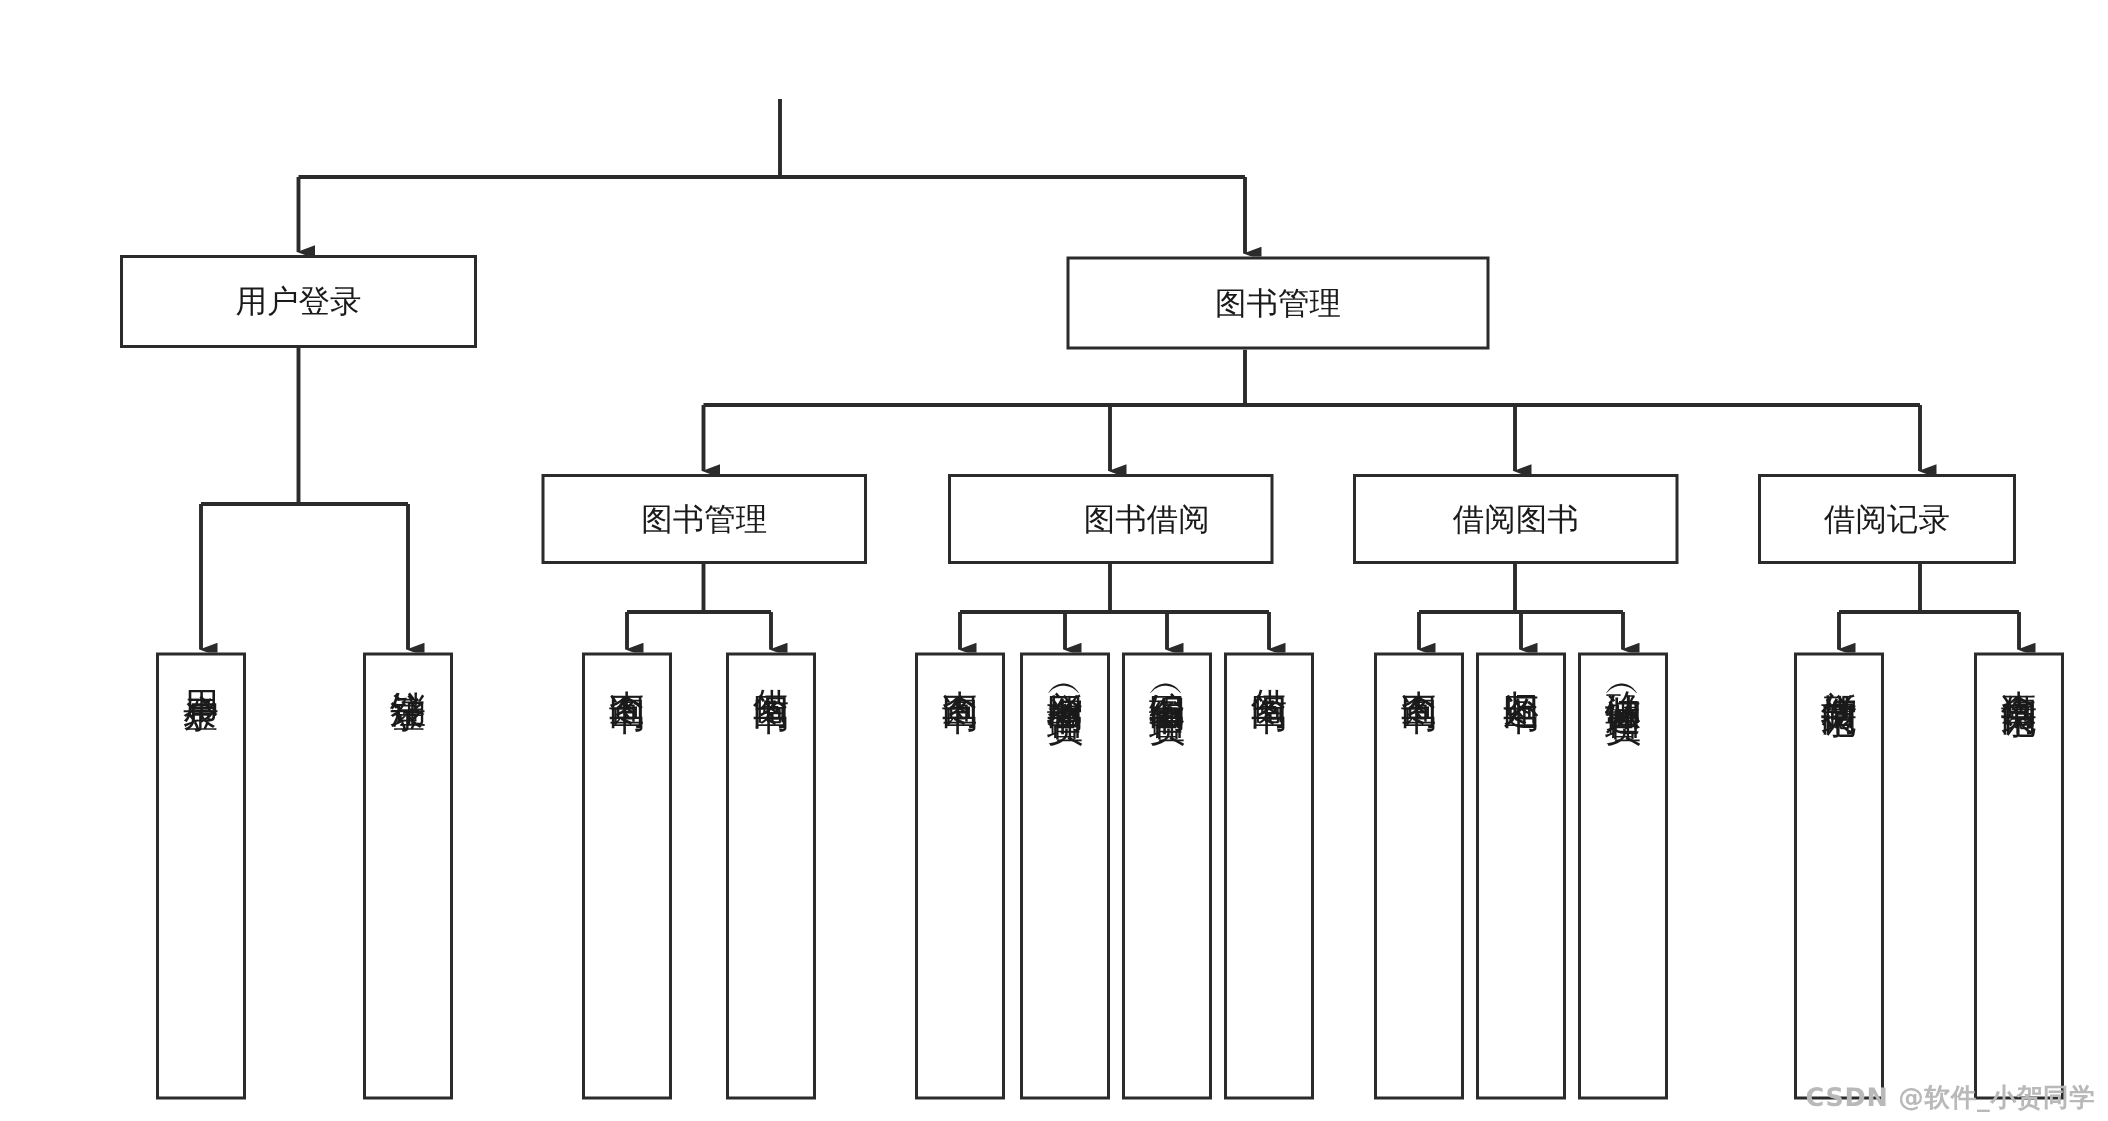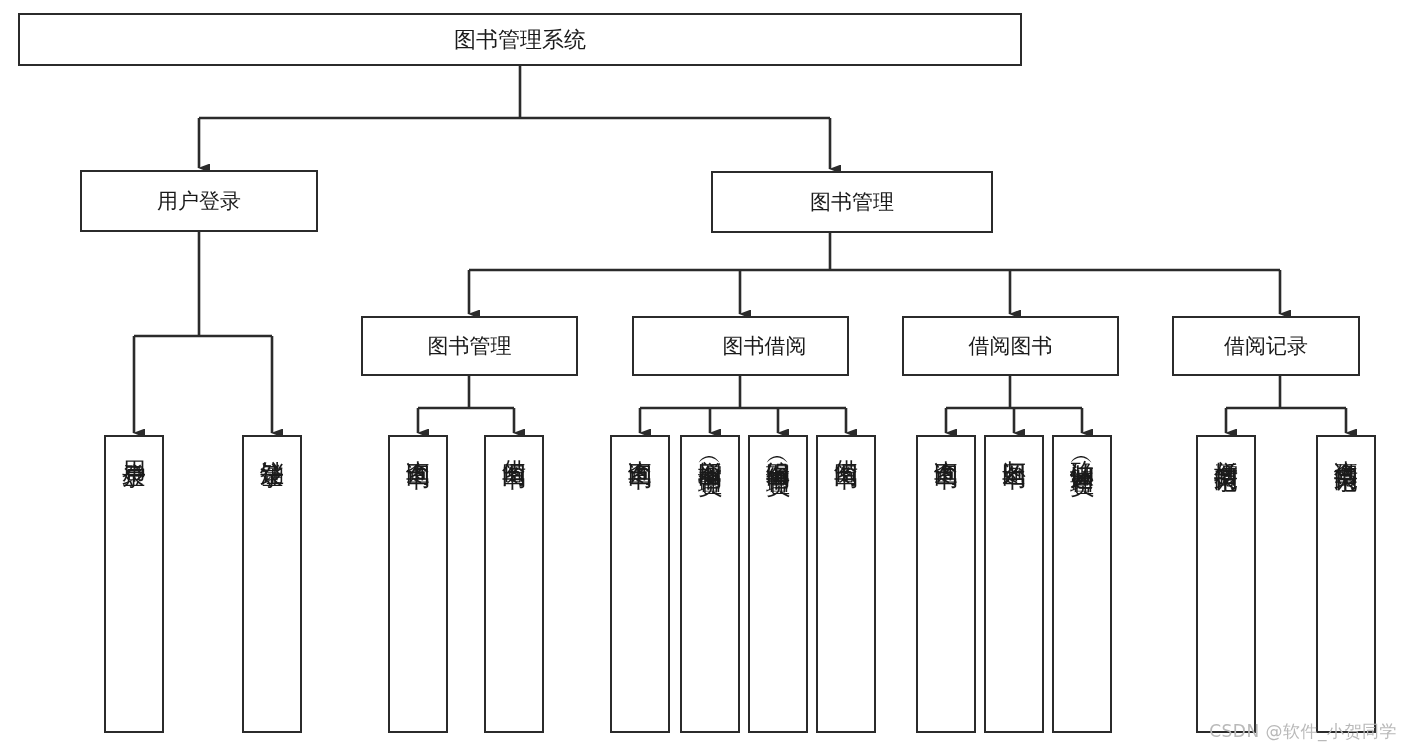--- a/index.html
+++ b/index.html
@@ -62,20 +62,21 @@
   .node.root .node-label { font-size: 22px; }
   .watermark {
     position: absolute;
     right: 8px;
     bottom: 4px;
     font-size: 17px;
     color: #b9b9b9;
     white-space: nowrap;
     pointer-events: none;
     letter-spacing: 0.5px;
+    font-weight: bold;
   }
 </style>
 </head>
 <body>
 
 <div id="diagram-root">
 
   <svg class="edges" viewBox="0 0 1405 747" xmlns="http://www.w3.org/2000/svg">
     <defs>
       <marker id="arrowhead" markerWidth="10" markerHeight="12" refX="4.5" refY="11" orient="auto" markerUnits="userSpaceOnUse">
@@ -112,43 +113,40 @@
         <line x1="946" y1="408" x2="946" y2="433" marker-end="url(#arrowhead)"></line>
         <line x1="1014" y1="408" x2="1014" y2="433" marker-end="url(#arrowhead)"></line>
         <line x1="1082" y1="408" x2="1082" y2="433" marker-end="url(#arrowhead)"></line>
         <line x1="1280" y1="376" x2="1280" y2="408"></line>
         <line x1="1226" y1="408" x2="1346" y2="408"></line>
         <line x1="1226" y1="408" x2="1226" y2="433" marker-end="url(#arrowhead)"></line>
         <line x1="1346" y1="408" x2="1346" y2="433" marker-end="url(#arrowhead)"></line>
       </g>
   </svg>
 
-  <div class="node root horizontal" id="node-root" style="left: 18px; top: 13px; width: 1004px; height: 53px;">
-    <span class="node-label">图书管理系统</span>
-  </div>
 
   <div id="level1-container">
       <div class="node horizontal" style="left: 80px; top: 170px; width: 238px; height: 62px;">
         <span class="node-label">用户登录</span>
       </div>
       <div class="node horizontal" style="left: 711px; top: 171px; width: 282px; height: 62px;">
         <span class="node-label">图书管理</span>
       </div>
     </div>
   <div id="level2-container">
       <div class="node horizontal" style="left: 361px; top: 316px; width: 217px; height: 60px;">
         <span class="node-label">图书管理</span>
       </div>
       <div class="node horizontal" style="left: 632px; top: 316px; width: 217px; height: 60px; padding-left: 48px;">
         <span class="node-label">图书借阅</span>
       </div>
       <div class="node horizontal" style="left: 902px; top: 316px; width: 217px; height: 60px;">
         <span class="node-label">借阅图书</span>
       </div>
-      <div class="node horizontal" style="left: 1172px; top: 316px; width: 188px; height: 60px;">
+      <div class="node horizontal" style="left: 1172px; top: 316px; width: 172px; height: 60px;">
         <span class="node-label">借阅记录</span>
       </div>
     </div>
   <div id="leaf-container">
       <div class="node vertical" style="left: 104px; top: 435px; width: 60px; height: 298px;">
         <span class="node-label">用户登录</span>
       </div>
       <div class="node vertical" style="left: 242px; top: 435px; width: 60px; height: 298px;">
         <span class="node-label">注销登录</span>
       </div>

